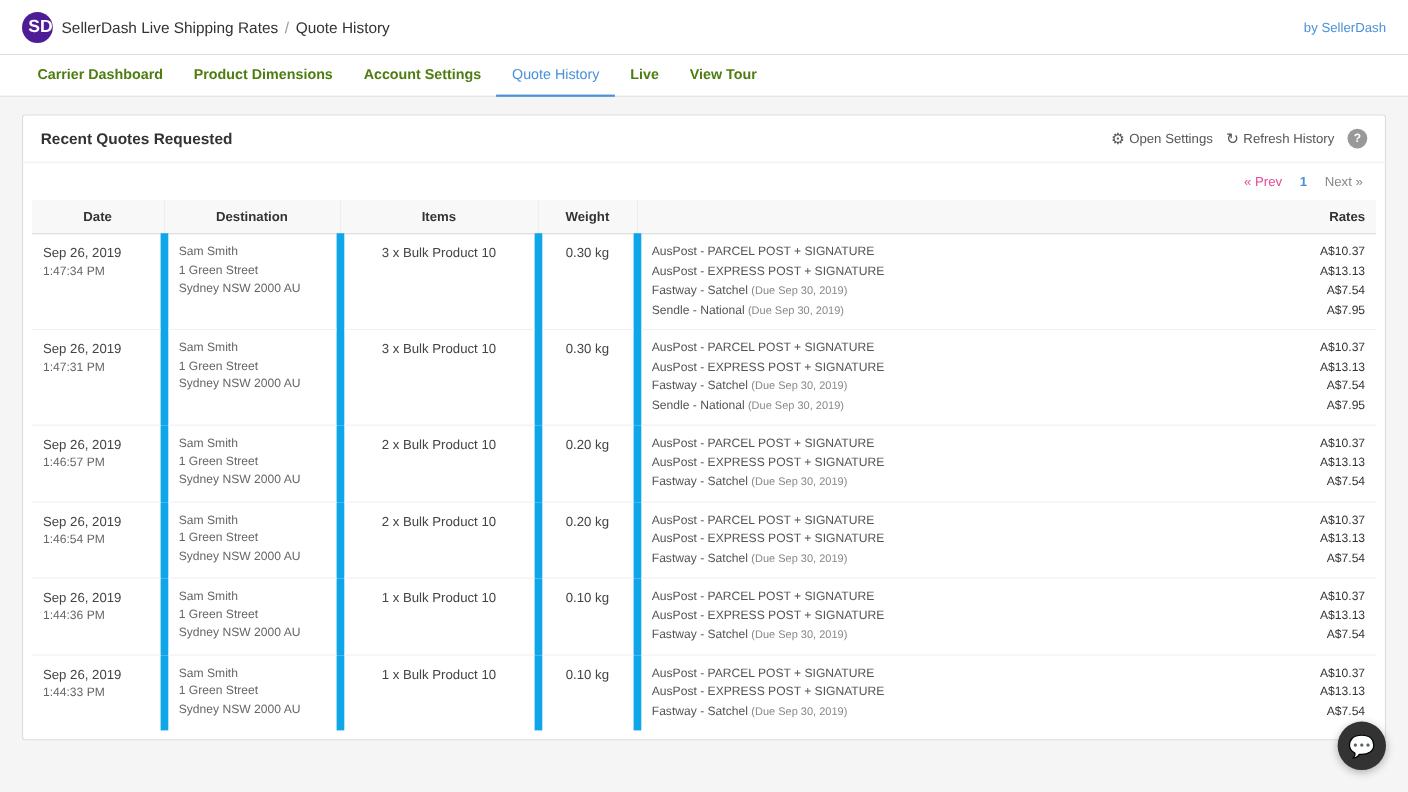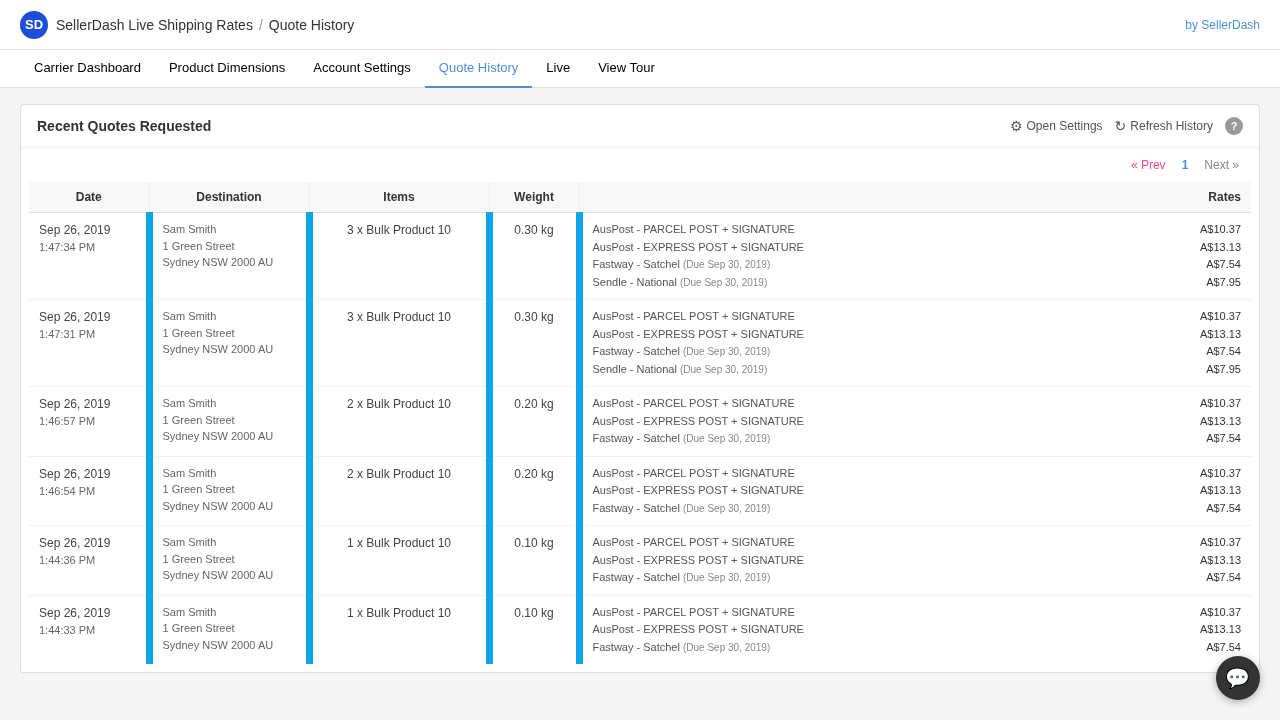--- a/index.html
+++ b/index.html
@@ -1,31 +1,31 @@
 <!DOCTYPE html>
 <html><head>
   <meta charset="utf-8">
   <style>
     * { box-sizing: border-box; margin: 0; padding: 0; }
     body { font-family: -apple-system, BlinkMacSystemFont, 'Segoe UI', Arial, sans-serif; font-size: 13px; background: #f5f5f5; color: #333; }
     
     
     .header { background: #fff; border-bottom: 1px solid #e0e0e0; padding: 10px 20px; display: flex; align-items: center; justify-content: space-between; height: 50px; }
     .header-left { display: flex; align-items: center; gap: 8px; }
-    .logo-icon { width: 28px; height: 28px; background: #1d4ed8; border-radius: 50%; display: flex; align-items: center; justify-content: center; color: white; font-weight: bold; font-size: 13px; }
+    .logo-icon { width: 28px; height: 28px; background: #4c1d95; border-radius: 50%; display: flex; align-items: center; justify-content: flex-end; color: white; font-weight: bold; font-size: 16px; }
     .breadcrumb { display: flex; align-items: center; gap: 6px; font-size: 14px; }
     .breadcrumb-main { color: #333; font-weight: 400; }
     .breadcrumb-sep { color: #999; }
     .breadcrumb-current { color: #333; font-weight: 500; }
     .header-right { font-size: 12px; color: #666; }
     .header-right span { color: #4a90d9; }
 
     
     .nav { background: #fff; border-bottom: 1px solid #e0e0e0; padding: 0 20px; display: flex; align-items: center; height: 38px; }
-    .nav-item { padding: 10px 14px; font-size: 13px; color: #000000; cursor: pointer; border-bottom: 2px solid transparent; text-decoration: none; display: flex; align-items: center; height: 38px; }
+    .nav-item { padding: 10px 14px; font-size: 13px; color: #4d7c0f; cursor: pointer; border-bottom: 2px solid transparent; text-decoration: none; display: flex; align-items: center; height: 38px; font-weight: bold; }
     .nav-item.active { color: #4a90d9; border-bottom: 2px solid #4a90d9; font-weight: 500; }
 
     
     .main { padding: 16px 20px; }
     .panel { background: #fff; border: 1px solid #ddd; border-radius: 3px; }
     .panel-header { padding: 12px 16px; display: flex; align-items: center; justify-content: space-between; border-bottom: 1px solid #eee; }
     .panel-title { font-size: 14px; font-weight: 600; color: #333; }
     .panel-actions { display: flex; align-items: center; gap: 12px; }
     .action-btn { display: flex; align-items: center; gap: 4px; color: #555; cursor: pointer; font-size: 12px; }
     .action-icon { font-size: 14px; }

